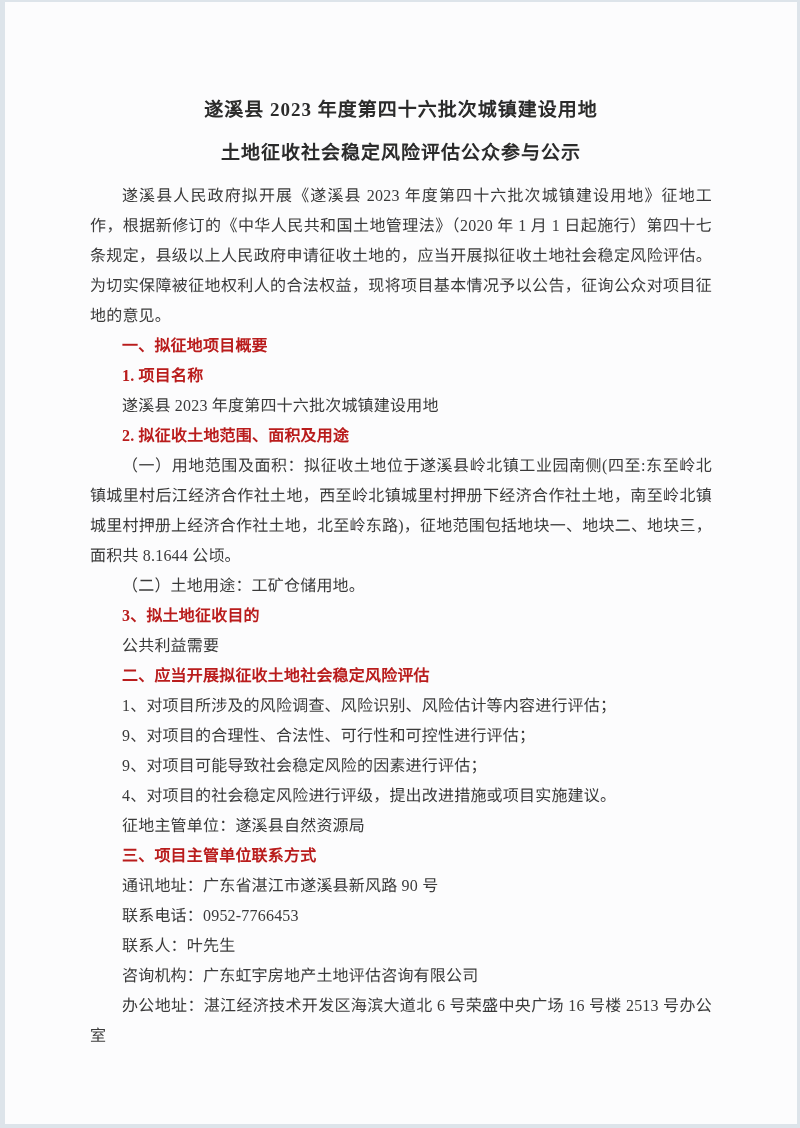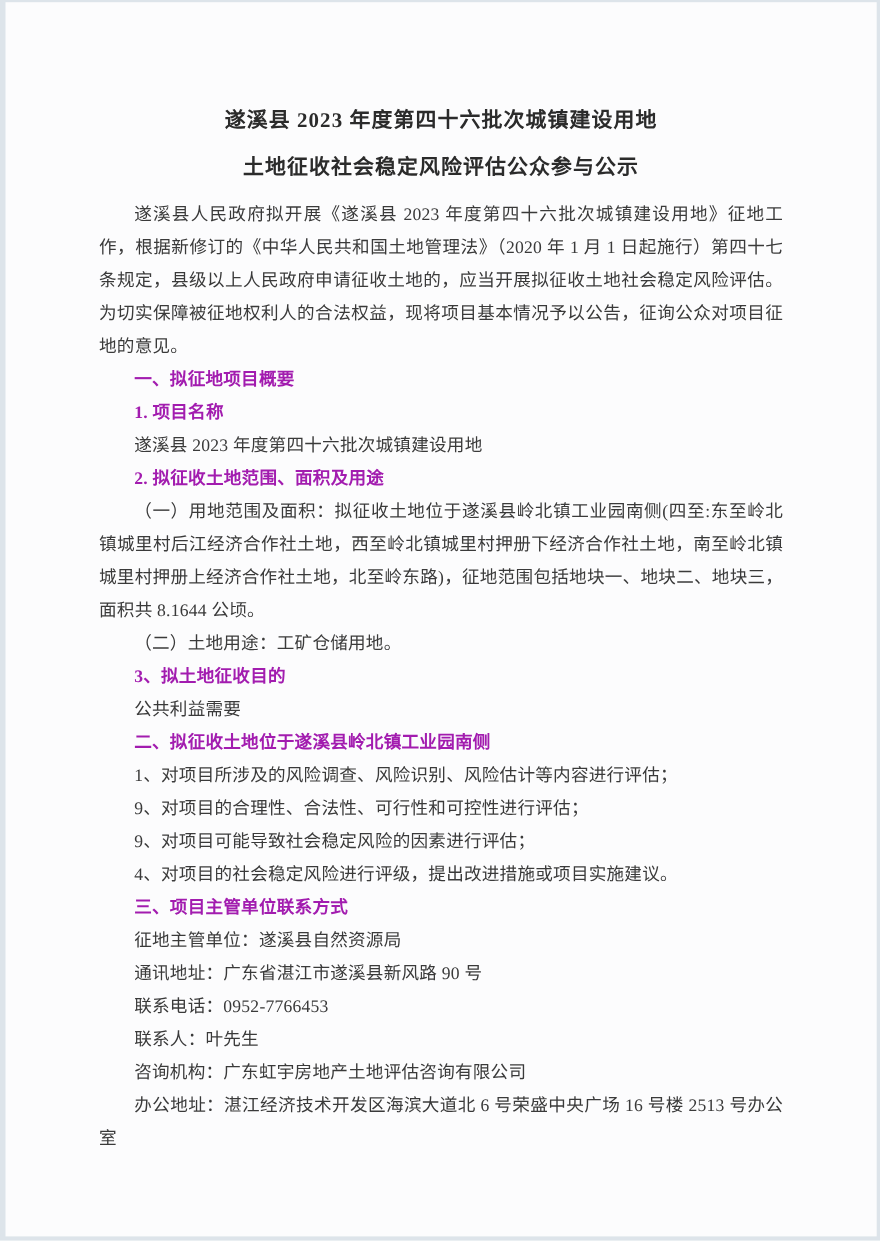--- a/index.html
+++ b/index.html
@@ -43,21 +43,21 @@
     color: #3a3a3a;
   }
   .para {
     margin: 0;
     text-indent: 2em;
     text-align: justify;
     letter-spacing: 0.2px;
   }
   .para.bold {
     font-weight: bold;
-    color: #a21caf;
+    color: #b91c1c;
   }
 </style>
 </head>
 <body>
 
 <div class="viewer">
   <div class="page">
 
     <h1 class="title">
       <span class="title-line">遂溪县 2023 年度第四十六批次城镇建设用地</span>
@@ -67,27 +67,27 @@
     <div class="doc-body">
       <p class="para">遂溪县人民政府拟开展《遂溪县 2023 年度第四十六批次城镇建设用地》征地工作，根据新修订的《中华人民共和国土地管理法》（2020 年 1 月 1 日起施行）第四十七条规定，县级以上人民政府申请征收土地的，应当开展拟征收土地社会稳定风险评估。为切实保障被征地权利人的合法权益，现将项目基本情况予以公告，征询公众对项目征地的意见。</p>
       <p class="para bold">一、拟征地项目概要</p>
       <p class="para bold">1. 项目名称</p>
       <p class="para">遂溪县 2023 年度第四十六批次城镇建设用地</p>
       <p class="para bold">2. 拟征收土地范围、面积及用途</p>
       <p class="para">（一）用地范围及面积：拟征收土地位于遂溪县岭北镇工业园南侧(四至:东至岭北镇城里村后江经济合作社土地，西至岭北镇城里村押册下经济合作社土地，南至岭北镇城里村押册上经济合作社土地，北至岭东路)，征地范围包括地块一、地块二、地块三，面积共 8.1644 公顷。</p>
       <p class="para">（二）土地用途：工矿仓储用地。</p>
       <p class="para bold">3、拟土地征收目的</p>
       <p class="para">公共利益需要</p>
-      <p class="para bold">二、拟征收土地位于遂溪县岭北镇工业园南侧</p>
+      <p class="para bold">二、应当开展拟征收土地社会稳定风险评估</p>
       <p class="para">1、对项目所涉及的风险调查、风险识别、风险估计等内容进行评估；</p>
       <p class="para">9、对项目的合理性、合法性、可行性和可控性进行评估；</p>
       <p class="para">9、对项目可能导致社会稳定风险的因素进行评估；</p>
       <p class="para">4、对项目的社会稳定风险进行评级，提出改进措施或项目实施建议。</p>
+      <p class="para">征地主管单位：遂溪县自然资源局</p>
       <p class="para bold">三、项目主管单位联系方式</p>
-      <p class="para">征地主管单位：遂溪县自然资源局</p>
       <p class="para">通讯地址：广东省湛江市遂溪县新风路 90 号</p>
       <p class="para">联系电话：0952-7766453</p>
       <p class="para">联系人：叶先生</p>
       <p class="para">咨询机构：广东虹宇房地产土地评估咨询有限公司</p>
       <p class="para">办公地址：湛江经济技术开发区海滨大道北 6 号荣盛中央广场 16 号楼 2513 号办公室</p>
     </div>
 
   </div>
 </div>
 

